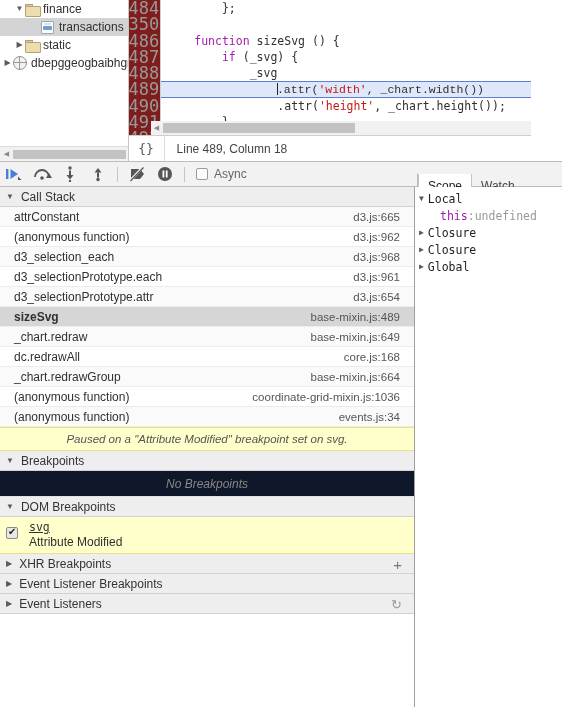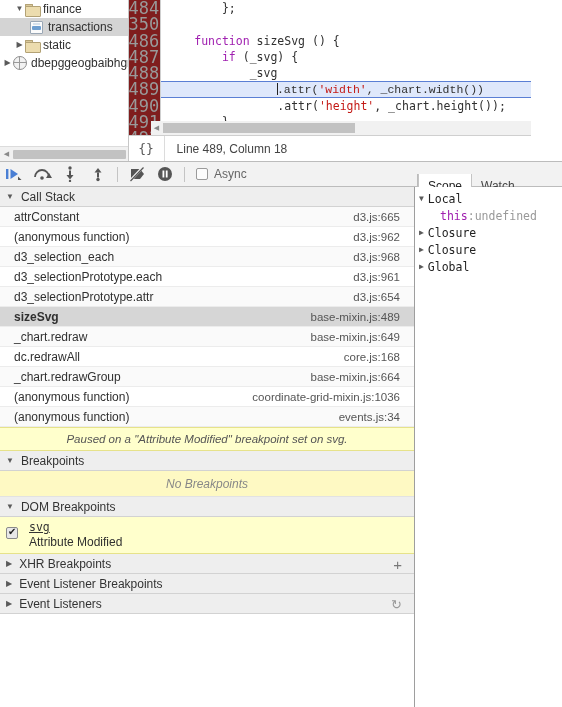--- a/index.html
+++ b/index.html
@@ -100,21 +100,21 @@
     border-left: 1px solid #9a9a9a;
   }
   .globe-icon::after {
     content: ""; position: absolute; left: 0px; top: 5px;
     width: 12px; height: 2px;
     border-top: 1px solid #9a9a9a;
   }
 
   .tree-label { line-height: 18px; }
   .indent-1 { padding-left: 14px; }
-  .indent-2 { padding-left: 30px; }
+  .indent-2 { padding-left: 41px; }
 
   
   .h-scroll {
     position: absolute; left: 0; bottom: 0;
     height: 15px; width: 100%;
     background: #f1f1f1;
     border-top: 1px solid #dcdcdc;
     display: flex; align-items: center;
   }
   .h-scroll .arrow-left {
@@ -325,21 +325,21 @@
     height: 24px;
     display: flex; align-items: center; justify-content: center;
     font-size: 11.5px;
     font-style: italic;
     color: #555555;
   }
   .empty-msg {
     height: 26px;
     display: flex; align-items: center; justify-content: center;
     font-size: 12px; font-style: italic; color: #888888;
-    background: #fef9c3;
+    background: #0f172a;
     border-bottom: 1px solid #e2e2e2;
   }
   .dom-bp-row {
     background: #ffffcc;
     display: flex;
     align-items: flex-start;
     padding: 3px 10px 4px 6px;
     border-bottom: 1px solid #e6e28a;
     gap: 6px;
   }

